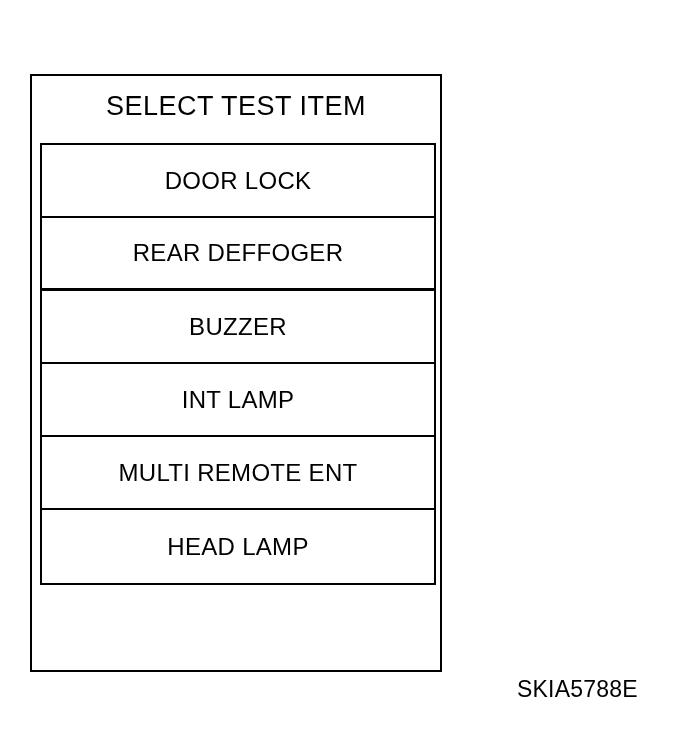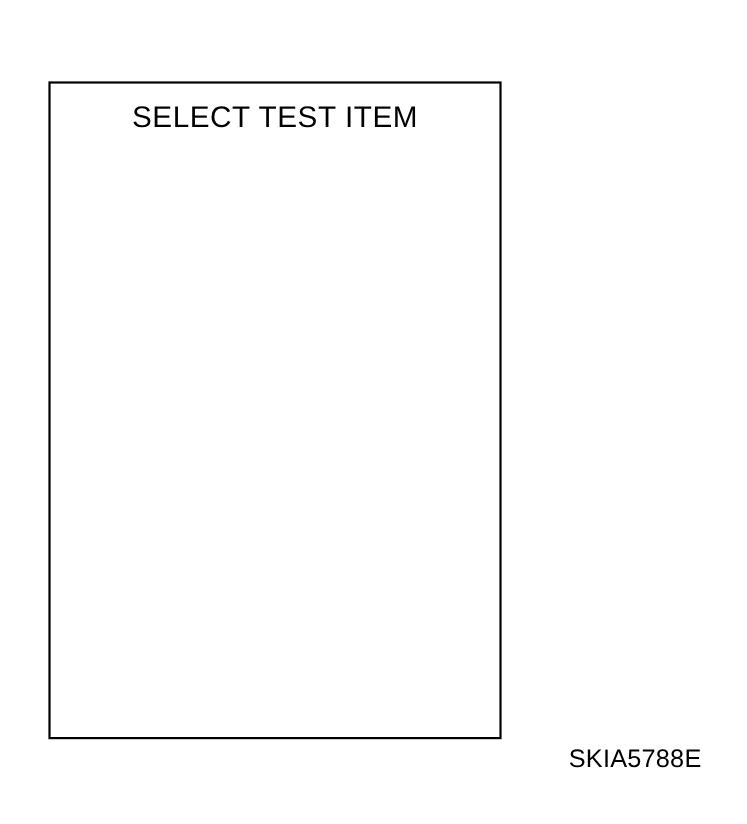--- a/index.html
+++ b/index.html
@@ -17,21 +17,21 @@
     position: relative;
     width: 679px;
     height: 749px;
     background: #ffffff;
     overflow: hidden;
   }
 
   
   .device-frame {
     position: absolute;
-    left: 44px;
+    left: 30px;
     top: 74px;
     width: 412px;          
     height: 598px;         
     box-sizing: border-box;
     border: 2px solid #000000;
     background: #ffffff;
   }
 
   
   .screen-title {
@@ -99,17 +99,44 @@
 </style>
 </head>
 <body>
 
 <div id="screenshot">
 
   <div class="device-frame">
 
     <div class="screen-title">SELECT TEST ITEM</div>
 
+    <div class="menu-list">
+
+      <div class="menu-item">
+        <span class="menu-item-label">DOOR LOCK</span>
+      </div>
+
+      <div class="menu-item rule-heavy">
+        <span class="menu-item-label">REAR DEFFOGER</span>
+      </div>
+
+      <div class="menu-item">
+        <span class="menu-item-label">BUZZER</span>
+      </div>
+
+      <div class="menu-item">
+        <span class="menu-item-label">INT LAMP</span>
+      </div>
+
+      <div class="menu-item">
+        <span class="menu-item-label">MULTI REMOTE ENT</span>
+      </div>
+
+      <div class="menu-item">
+        <span class="menu-item-label">HEAD LAMP</span>
+      </div>
+
+    </div>
   </div>
 
   <div class="figure-ref">SKIA5788E</div>
 
 </div>
 
 </body></html>

